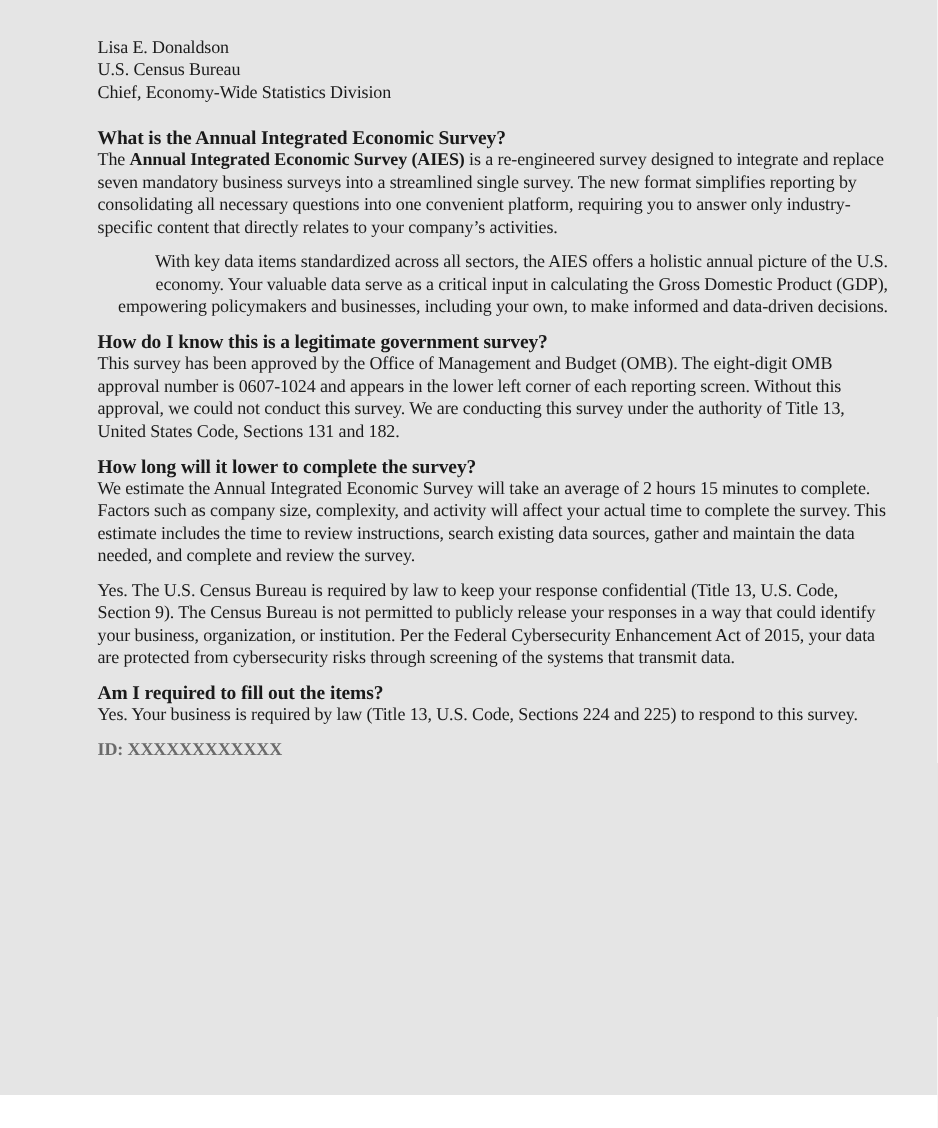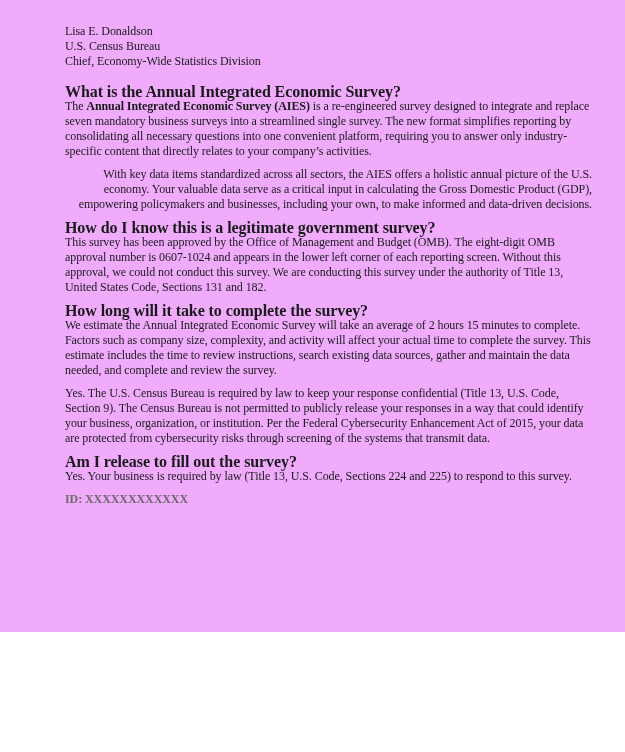--- a/index.html
+++ b/index.html
@@ -8,40 +8,40 @@
     background: #ffffff;
   }
   body {
     width: 625px;
     height: 752px;
     overflow: hidden;
   }
   .page {
     box-sizing: border-box;
     width: 625px;
-    height: 632px;
+    height: 730px;
     padding: 24px 33px 0 65px;
     font-family: "Liberation Serif", "DejaVu Serif", serif;
     font-size: 12px;
     line-height: 15px;
     letter-spacing: -0.08px;
     color: #1a1a1a;
-    background: #f0abfc;
+    background: #e5e5e5;
   }
   .sender-block div {
     margin: 0;
   }
   section.faq {
     margin-top: 8px;
   }
   section.faq.first {
     margin-top: 15px;
   }
   h2.question {
-    font-size: 16px;
+    font-size: 13px;
     line-height: 15px;
     font-weight: bold;
     margin: 0;
   }
   p.answer {
     margin: 0;
     font-family: Liberation Serif, serif;
   }
   p.answer + p.answer {
     margin-top: 8px;
@@ -69,30 +69,30 @@
     <p class="answer"><span>The </span><strong>Annual Integrated Economic Survey (AIES)</strong><span> is a re-engineered survey designed to integrate and replace seven mandatory business surveys into a streamlined single survey. The new format simplifies reporting by consolidating all necessary questions into one convenient platform, requiring you to answer only industry-specific content that directly relates to your company’s activities.</span></p>
     <p class="answer">With key data items standardized across all sectors, the AIES offers a holistic annual picture of the U.S. economy. Your valuable data serve as a critical input in calculating the Gross Domestic Product (GDP), empowering policymakers and businesses, including your own, to make informed and data-driven decisions.</p>
   </section>
 
   <section class="faq">
     <h2 class="question">How do I know this is a legitimate government survey?</h2>
     <p class="answer">This survey has been approved by the Office of Management and Budget (OMB). The eight-digit OMB approval number is 0607-1024 and appears in the lower left corner of each reporting screen. Without this approval, we could not conduct this survey. We are conducting this survey under the authority of Title 13, United States Code, Sections 131 and 182.</p>
   </section>
 
   <section class="faq">
-    <h2 class="question">How long will it take to complete the survey?</h2>
+    <h2 class="question">How long will it lower to complete the survey?</h2>
     <p class="answer">We estimate the Annual Integrated Economic Survey will take an average of 2 hours 15 minutes to complete. Factors such as company size, complexity, and activity will affect your actual time to complete the survey. This estimate includes the time to review instructions, search existing data sources, gather and maintain the data needed, and complete and review the survey.</p>
   </section>
 
   <section class="faq">
     <p class="answer">Yes. The U.S. Census Bureau is required by law to keep your response confidential (Title 13, U.S. Code, Section 9). The Census Bureau is not permitted to publicly release your responses in a way that could identify your business, organization, or institution. Per the Federal Cybersecurity Enhancement Act of 2015, your data are protected from cybersecurity risks through screening of the systems that transmit data.</p>
   </section>
 
   <section class="faq">
-    <h2 class="question">Am I release to fill out the survey?</h2>
+    <h2 class="question">Am I required to fill out the items?</h2>
     <p class="answer">Yes. Your business is required by law (Title 13, U.S. Code, Sections 224 and 225) to respond to this survey.</p>
   </section>
 
   <section class="faq">
   </section>
 
   <div class="id-line">ID: XXXXXXXXXXXX</div>
 
 </div>
 

